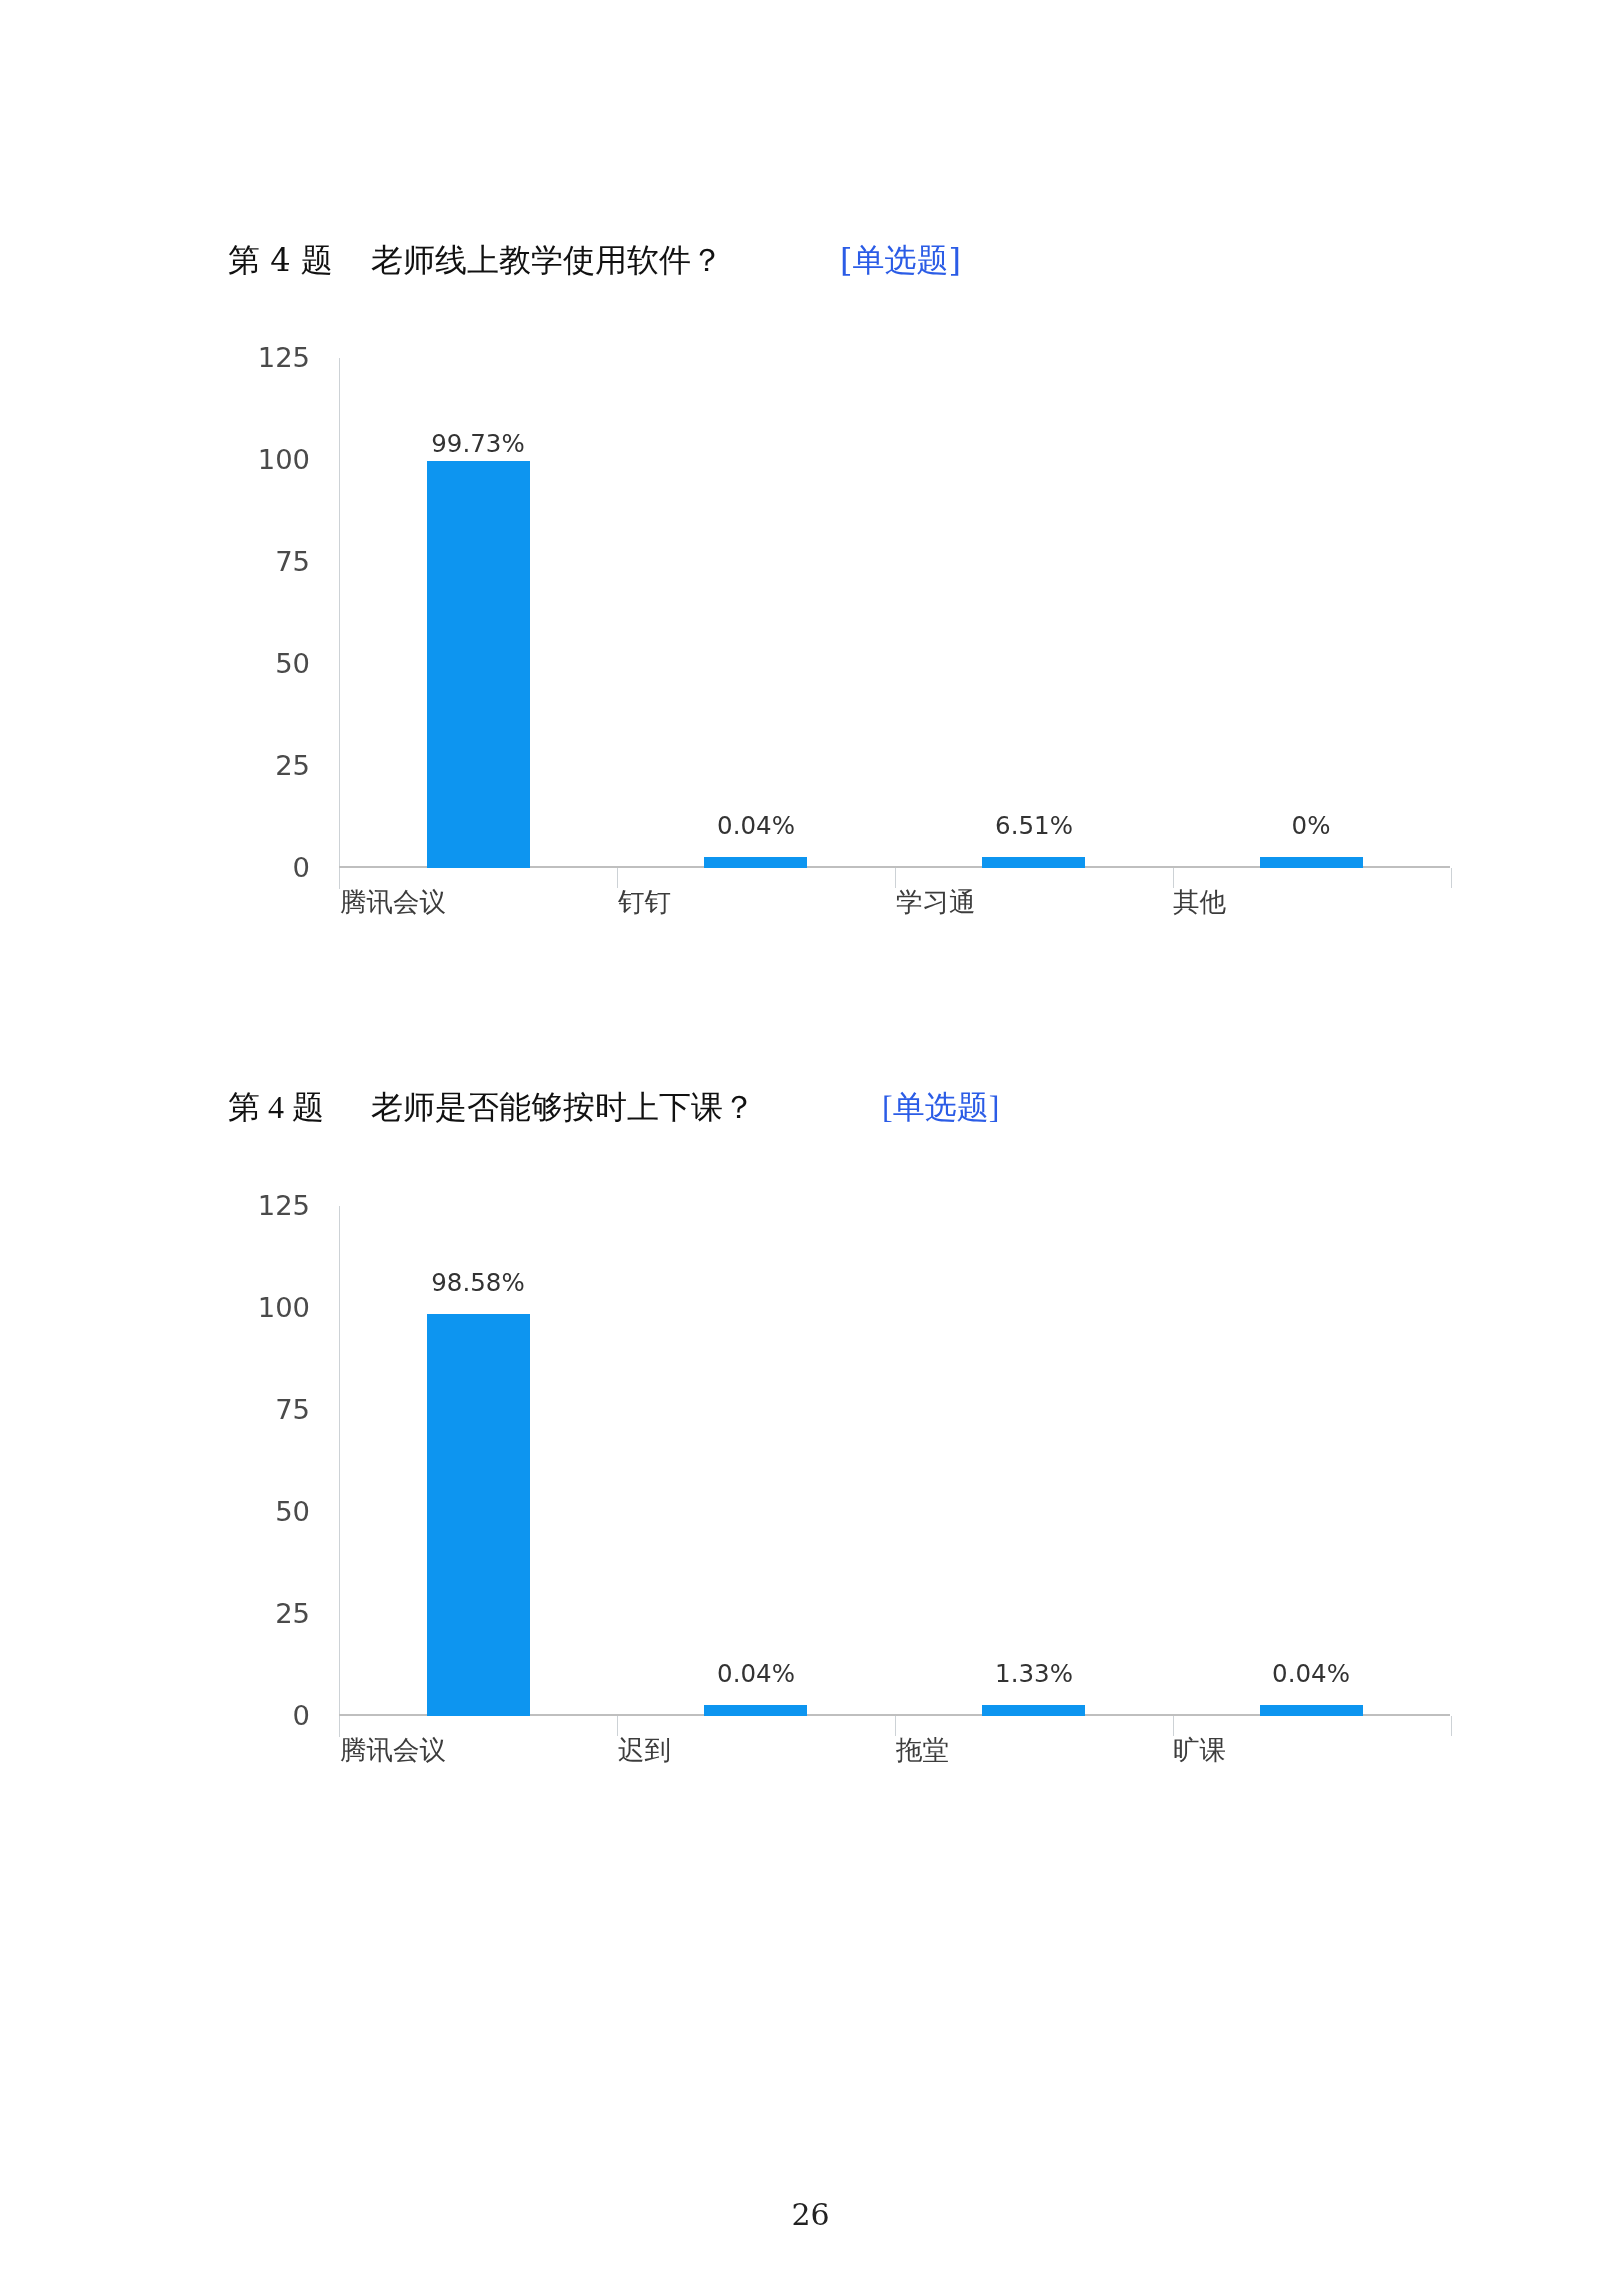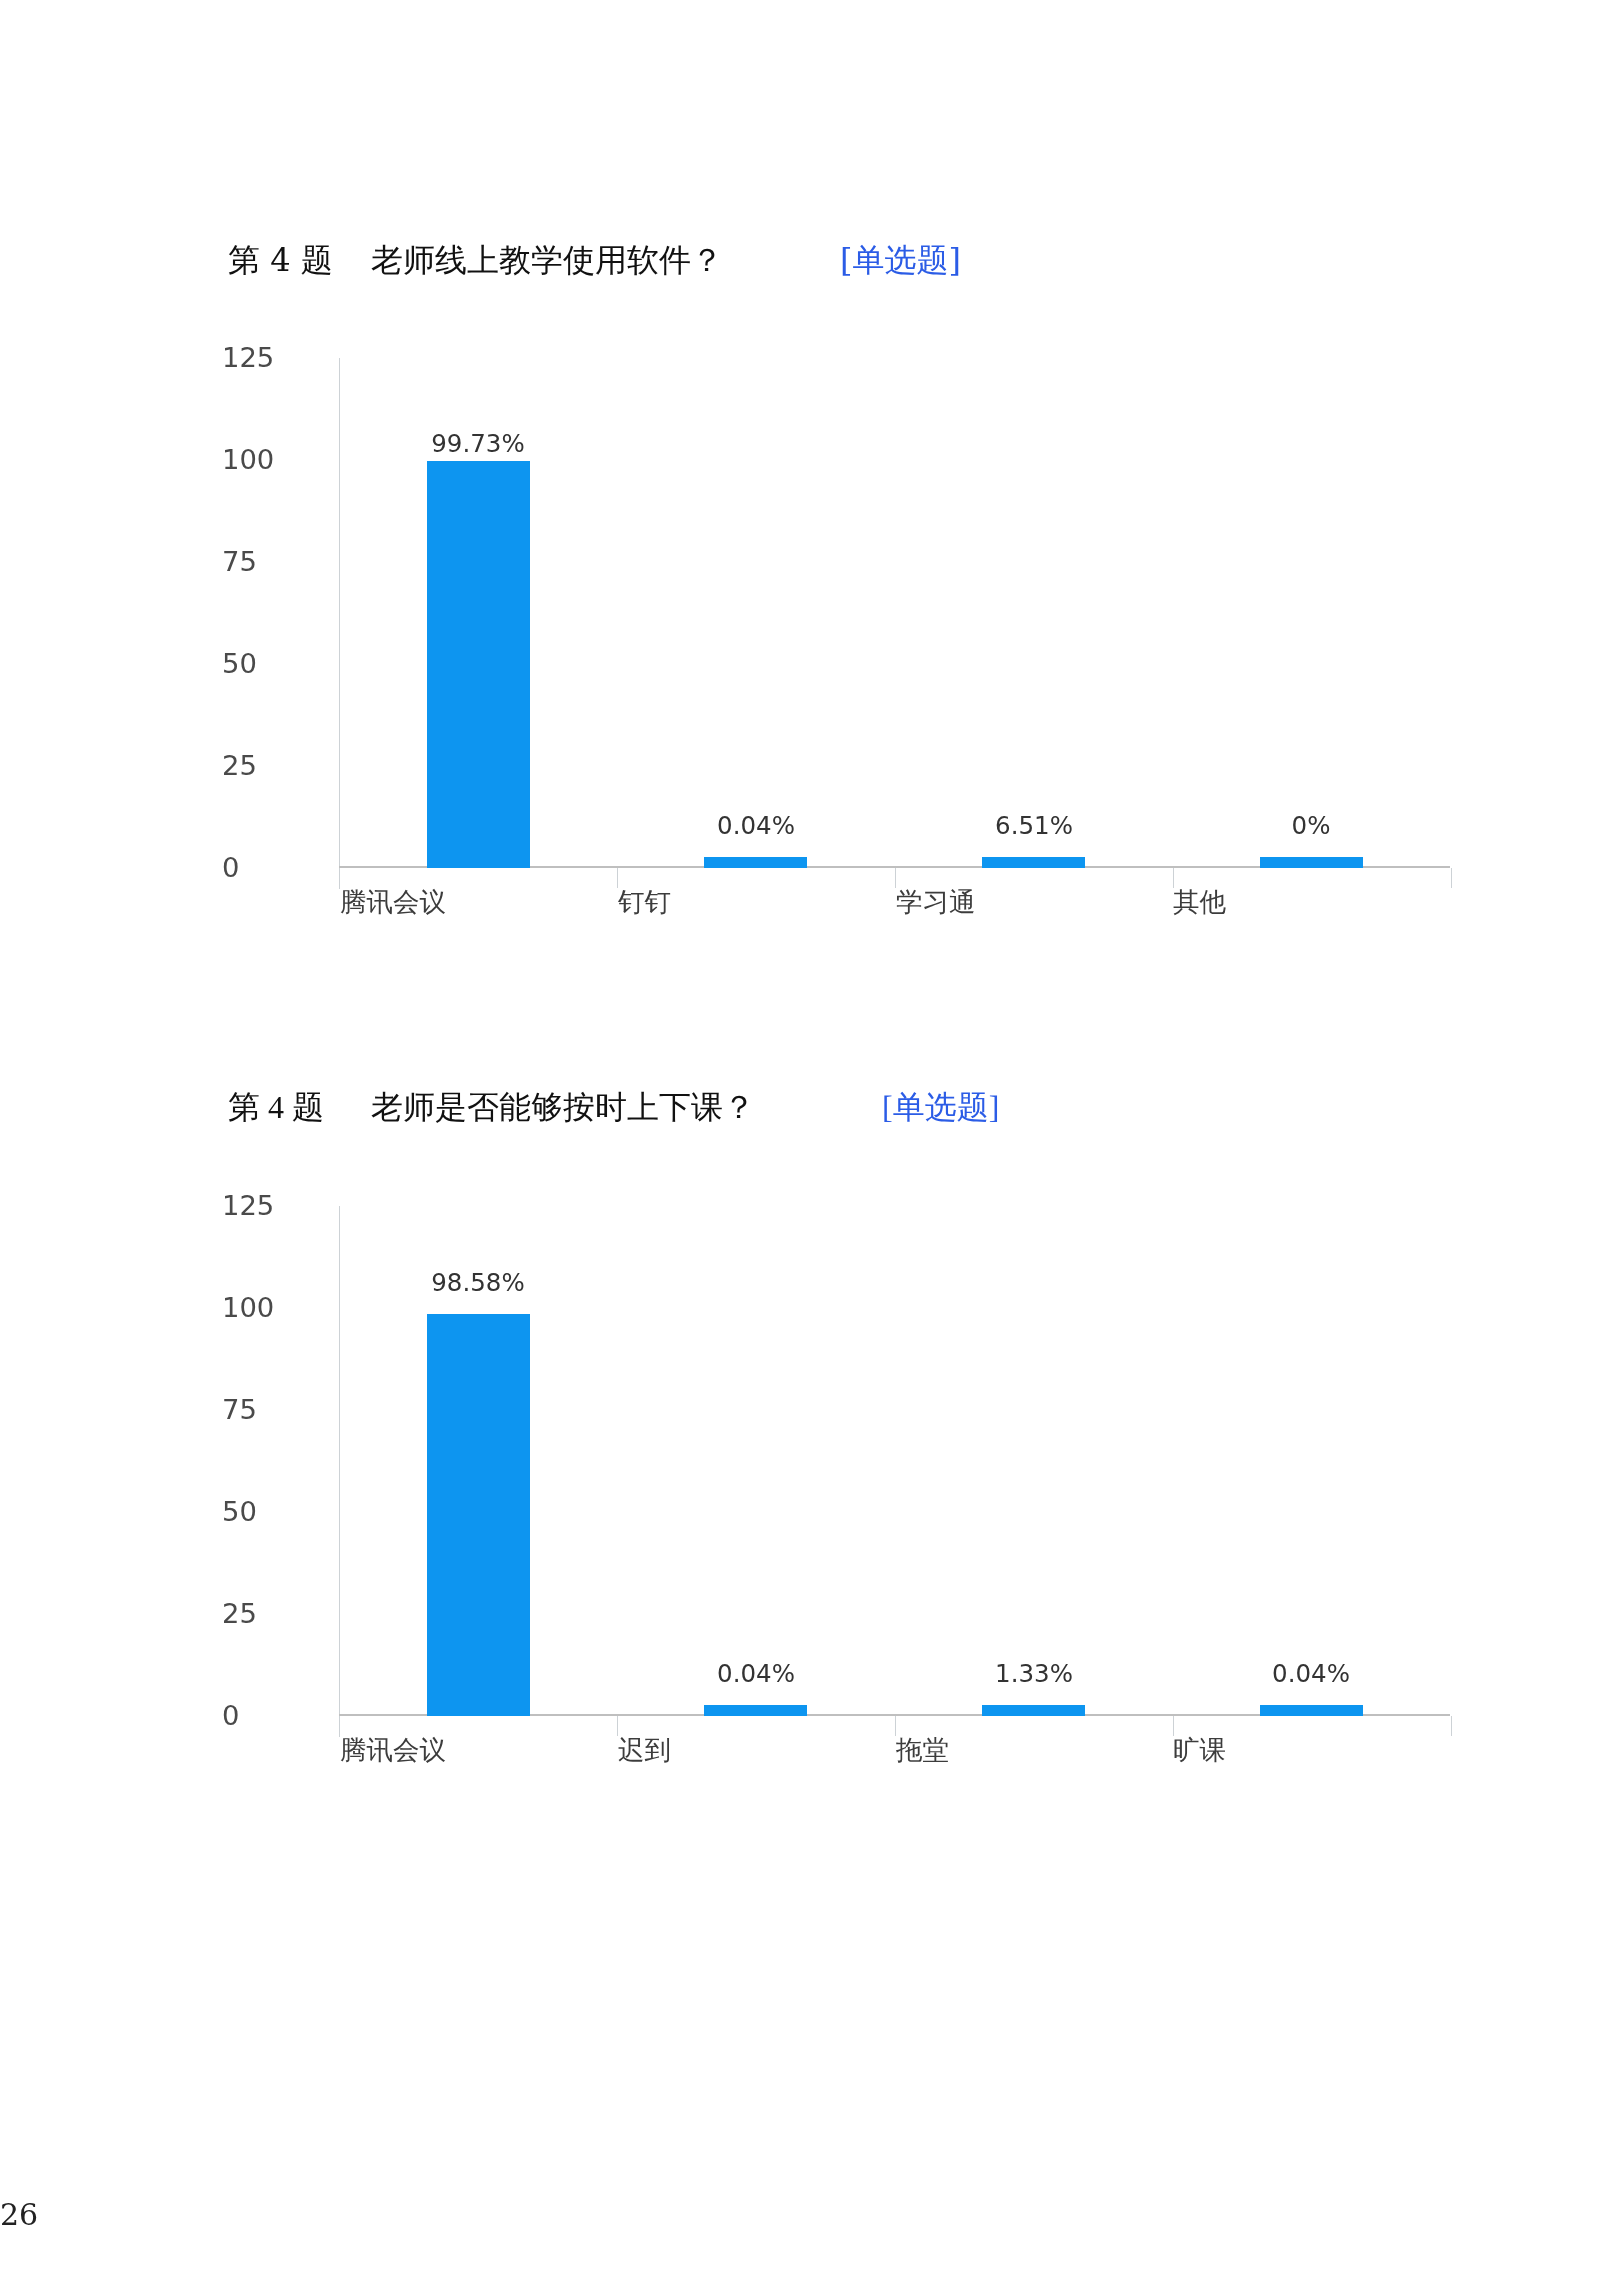--- a/index.html
+++ b/index.html
@@ -39,21 +39,21 @@
     height: 627px;
   }
   .chart-q1 { top: 333px; }
   .chart-q2 { top: 1181px; }
 
   .y-tick-label {
     position: absolute;
     width: 88px;
     height: 31px;
     line-height: 31px;
-    text-align: left;
+    text-align: right;
     font-size: 27.4px;
     color: #4a4a4a;
   }
   .y-axis-line {
     position: absolute;
     width: 1px;
     background: #cdd2d6;
   }
   .x-axis-line {
     position: absolute;
@@ -87,20 +87,21 @@
     color: #3c3c3c;
     white-space: nowrap;
   }
 
   
   .page-number {
     position: absolute;
     top: 2197px;
     left: 0;
     width: 100%;
+    text-align: center;
     font-family: "DejaVu Serif", "Liberation Serif", serif;
     font-size: 30px;
     color: #222222;
   }
 </style>
 </head>
 <body>
 
 <div class="q-title q1">
   <span class="q-num">第 4 题</span>

